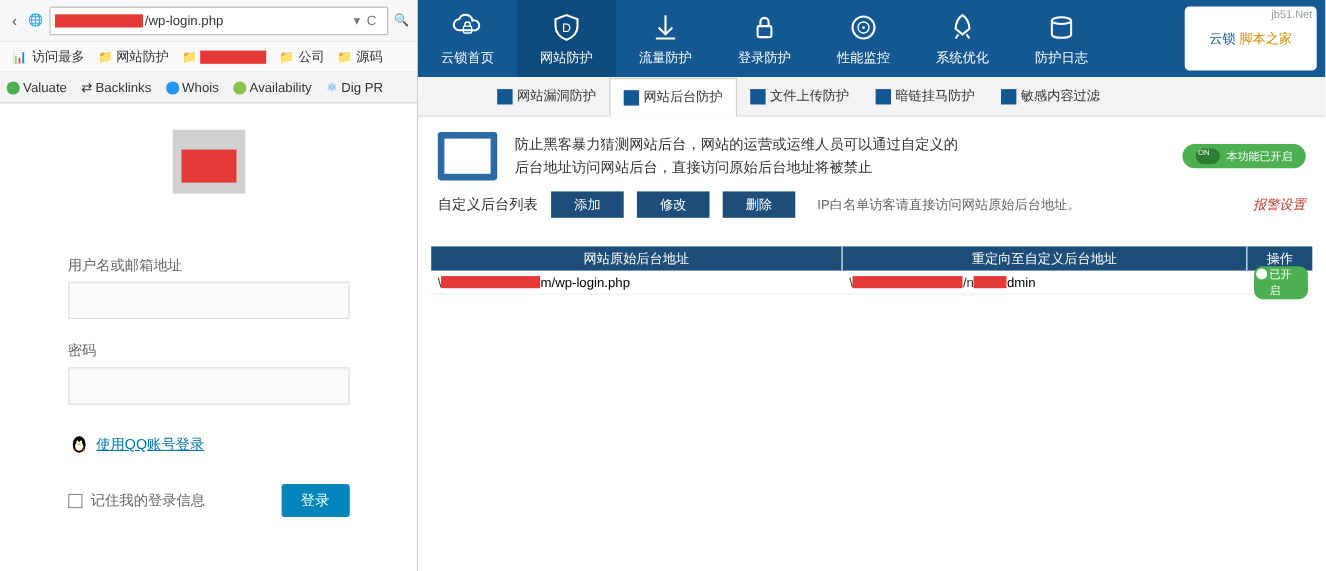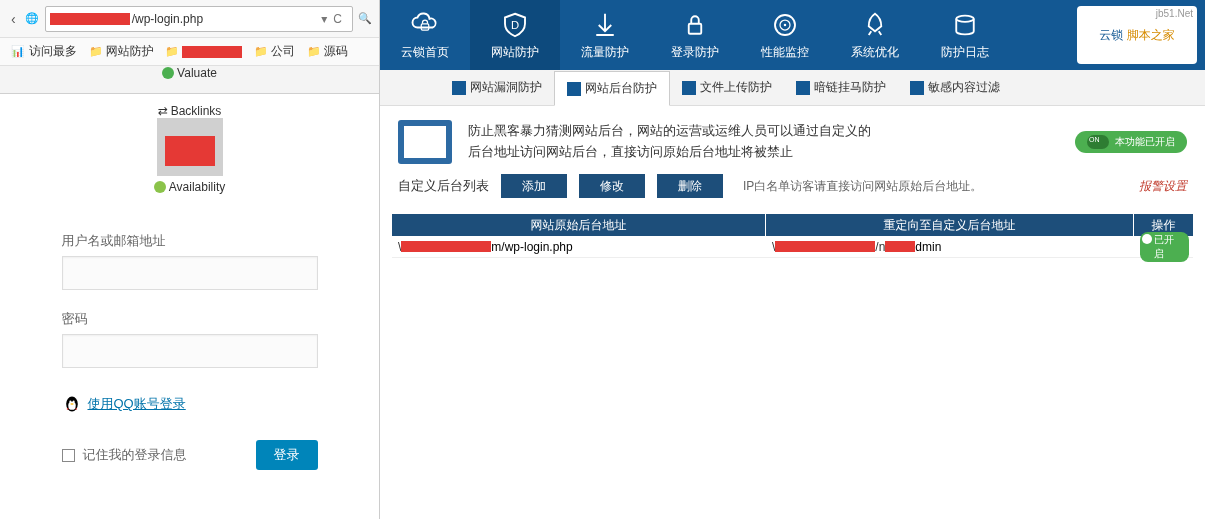--- a/index.html
+++ b/index.html
@@ -13,21 +13,21 @@
 .url-field { display:flex; align-items:center; flex:1; height:26px; border:1px solid #bbb; background:#fff; border-radius:2px; padding:0 4px; font-size:12px; }
 .url-red { background:#e53935; height:12px; flex:0 0 80px; margin-right:2px; }
 .url-text { flex:1; color:#333; }
 .url-ext { color:#777; padding:0 6px; }
 
 .bm-bar { height:28px; display:flex; align-items:center; gap:4px; padding:0 6px; border-bottom:1px solid #e0e0e0; background:#fafafa; font-size:12px; }
 .bm-item { display:flex; align-items:center; gap:3px; color:#333; padding:2px 4px; cursor:pointer; }
 .folder-icon::before { content:"📁"; font-size:11px; }
 .bm-red { background:#e53935; width:60px; height:12px; display:inline-block; }
 
-.tool-bar { height:28px; display:flex; align-items:center; gap:24px; padding:0 6px; border-bottom:1px solid #d0d0d0; background:#f4f4f4; font-size:12px; color:#333;flex-direction:column; }
+.tool-bar { height:28px; display:flex; align-items:center; gap:13px; padding:0 6px; border-bottom:1px solid #d0d0d0; background:#f4f4f4; font-size:12px; color:#333; }
 .tb-item { display:flex; align-items:center; gap:3px; cursor:pointer; }
 .tb-dot { width:12px; height:12px; border-radius:50%; display:inline-block; }
 
 .login-area { flex:1; display:flex; flex-direction:column; align-items:center; padding-top:24px; }
 .logo-box { width:66px; height:58px; background:#d0d0d0; position:relative; margin-bottom:32px; }
 .logo-inner { position:absolute; left:8px; top:18px; width:50px; height:30px; background:#e53935; }
 .login-form { width:304px; padding:24px 24px 20px; background:#fff; }
 .field-label { font-size:13px; color:#666; margin-bottom:6px; }
 .field-input { width:100%; height:34px; border:1px solid #ddd; background:#fbfbfb; margin-bottom:20px; padding:0 8px; font-size:13px; box-shadow:inset 0 1px 2px rgba(0,0,0,.05);}
 .qq-row { display:flex; align-items:center; gap:6px; margin:6px 0 26px; }
@@ -52,21 +52,21 @@
 .sub-tab-icon { width:14px; height:14px; background:#135893; display:inline-block; }
 
 .desc-row { display:flex; align-items:center; padding:14px 18px 10px; gap:16px; }
 .desc-thumb { width:54px; height:44px; background:#2d6aa3; border-radius:3px; position:relative; flex-shrink:0; }
 .desc-thumb::after { content:""; position:absolute; left:6px; top:6px; right:6px; bottom:6px; background:#fff; }
 .desc-text { font-size:13px; color:#333; line-height:1.6; flex:1; }
 .enabled-badge { display:flex; align-items:center; gap:6px; background:#4caf50; color:#fff; font-size:10px; padding:4px 12px; border-radius:14px; }
 .enabled-badge .sw { width:22px; height:14px; background:#2e7d32; border-radius:7px; position:relative; }
 .enabled-badge .sw::after { content:"ON"; font-size:7px; color:#fff; position:absolute; left:2px; top:1px; }
 
-.action-row { display:flex; align-items:center; padding:0 18px 16px; gap:12px; font-size:13px; }
+.action-row { display:flex; align-items:center; padding:0 18px 26px; gap:12px; font-size:13px; }
 .action-label { color:#333; }
 .btn-dark { background:#1d4e7a; color:#fff; border:none; width:66px; height:24px; font-size:12px; cursor:pointer; }
 .hint-text { color:#666; font-size:12px; margin-left:8px; }
 .alarm-link { margin-left:auto; color:#c0392b; font-size:12px; cursor:pointer;font-style:italic; }
 
 .table-wrap { padding:0 12px; }
 .tbl-head { display:flex; background:#1d4e7a; color:#fff; font-size:12px; height:22px; }
 .th { display:flex; align-items:center; justify-content:center; border-right:1px solid #fff; }
 .th1 { flex:0 0 374px; } .th2 { flex:0 0 368px; } .th3 { flex:1; border-right:none;}
 .tbl-row { display:flex; font-size:12px; height:22px; align-items:center; border-bottom:1px solid #eee; }

